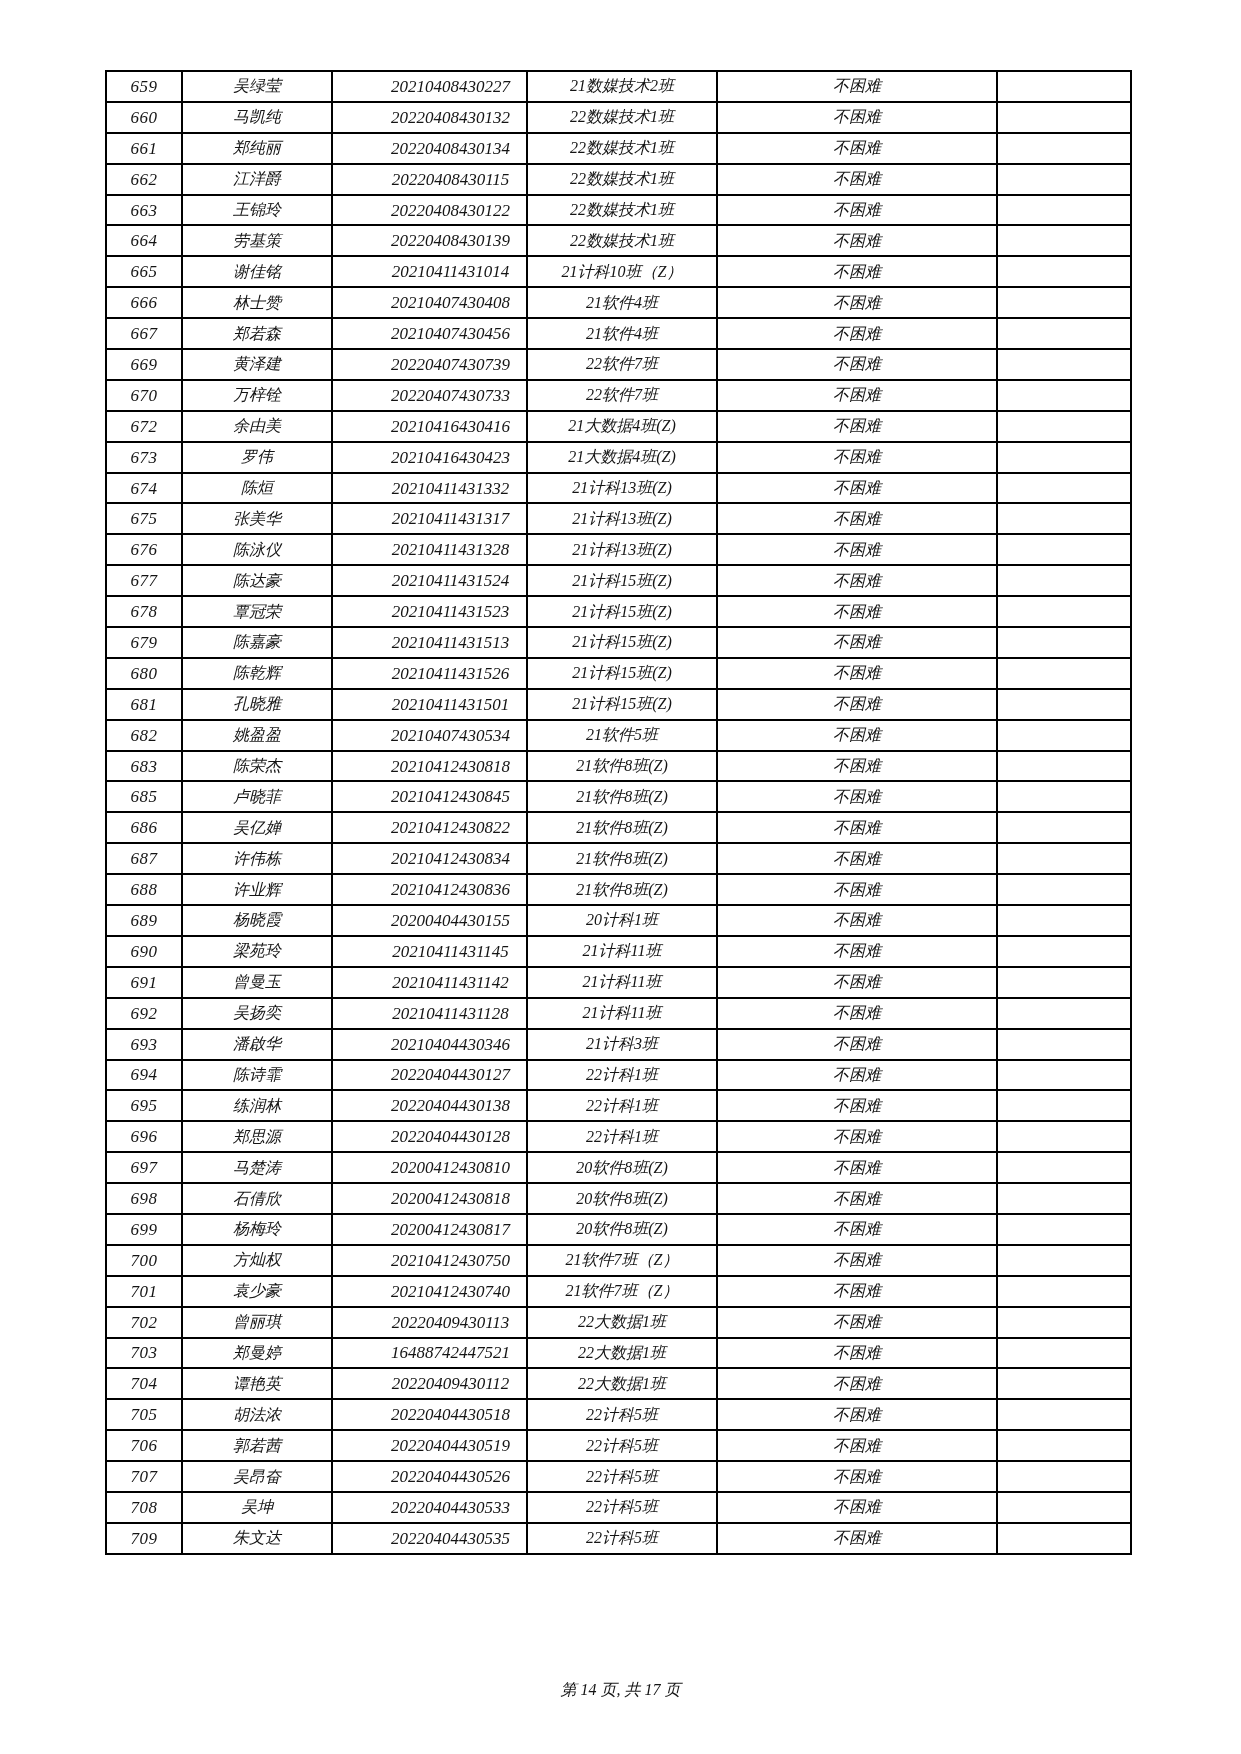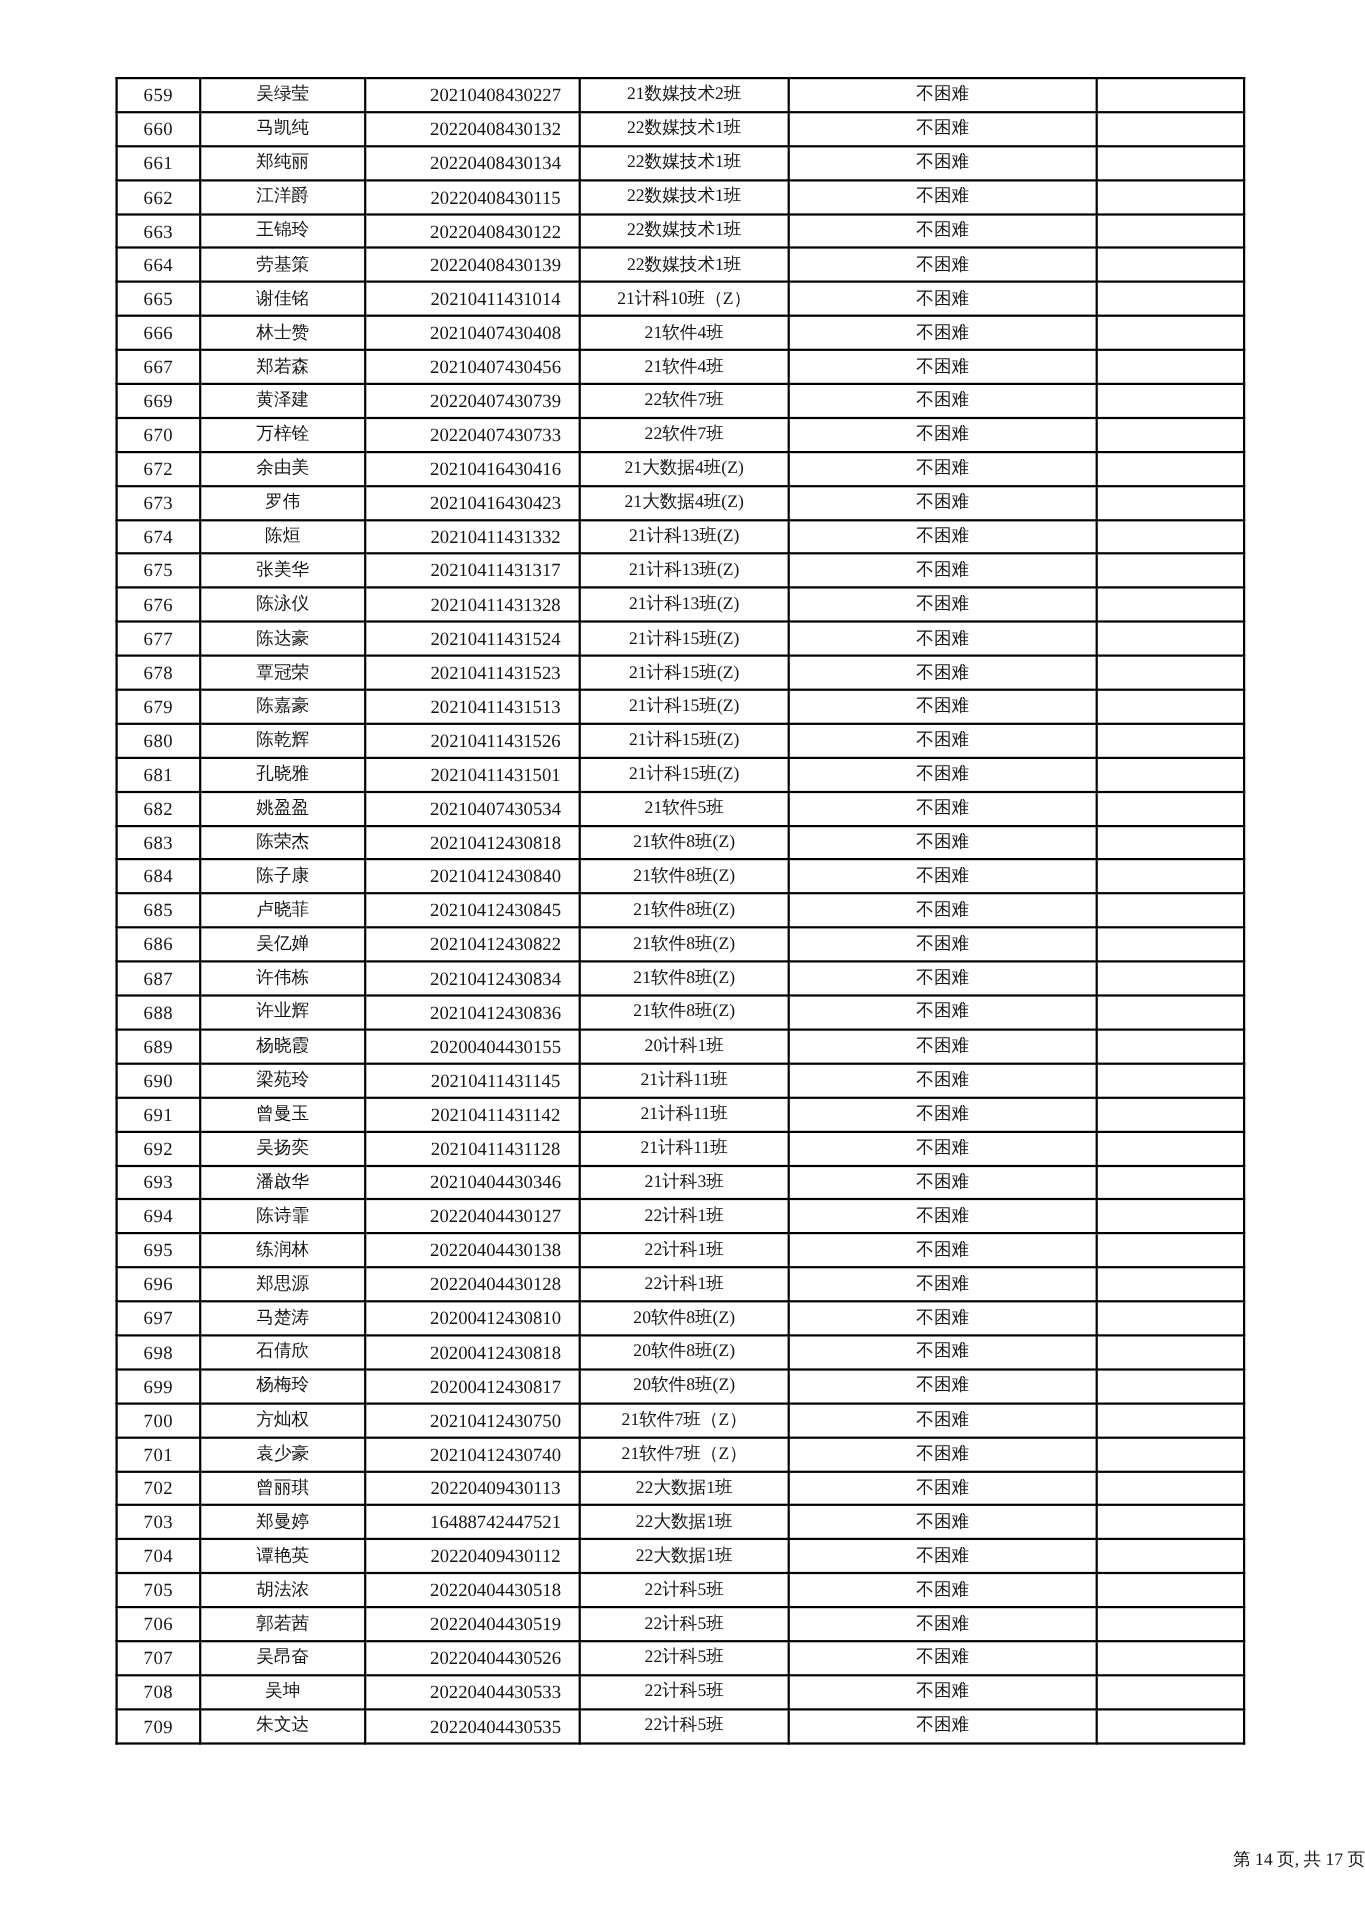--- a/index.html
+++ b/index.html
@@ -8,20 +8,21 @@
     background: #ffffff;
   }
   .page {
     position: relative;
     width: 1241px;
     height: 1754px;
     background: #ffffff;
     font-family: "Liberation Serif", "DejaVu Serif", serif;
     color: #111111;
     overflow: hidden;
+    font-style: italic;
   }
   table.student-table {
     position: absolute;
     left: 105px;
     top: 70px;
     border-collapse: collapse;
     table-layout: fixed;
     font-family: "Liberation Serif", "DejaVu Serif", serif;
   }
   table.student-table td {
@@ -46,21 +47,21 @@
   table.student-table td.cell-class_name,
   table.student-table td.cell-name,
   table.student-table td.cell-status {
     font-size: 16px;
   }
   .footer {
     position: absolute;
     top: 1680px;
     left: 0;
     width: 100%;
-    text-align: right;
+    text-align: center;
     font-size: 16px;
     color: #141414;
     font-family: "Liberation Serif", "DejaVu Serif", serif;
   }
 </style>
 </head>
 <body>
 
 <div class="page">
   <table class="student-table">
@@ -251,28 +252,20 @@
         </tr>
         <tr>
           <td class="cell-no">683</td>
           <td class="cell-name">陈荣杰</td>
           <td class="cell-student_id">20210412430818</td>
           <td class="cell-class_name">21软件8班(Z)</td>
           <td class="cell-status">不困难</td>
           <td class="cell-empty"></td>
         </tr>
         <tr>
-          <td class="cell-no">684</td>
-          <td class="cell-name">陈子康</td>
-          <td class="cell-student_id">20210412430840</td>
-          <td class="cell-class_name">21软件8班(Z)</td>
-          <td class="cell-status">不困难</td>
-          <td class="cell-empty"></td>
-        </tr>
-        <tr>
           <td class="cell-no">685</td>
           <td class="cell-name">卢晓菲</td>
           <td class="cell-student_id">20210412430845</td>
           <td class="cell-class_name">21软件8班(Z)</td>
           <td class="cell-status">不困难</td>
           <td class="cell-empty"></td>
         </tr>
         <tr>
           <td class="cell-no">686</td>
           <td class="cell-name">吴亿婵</td>

